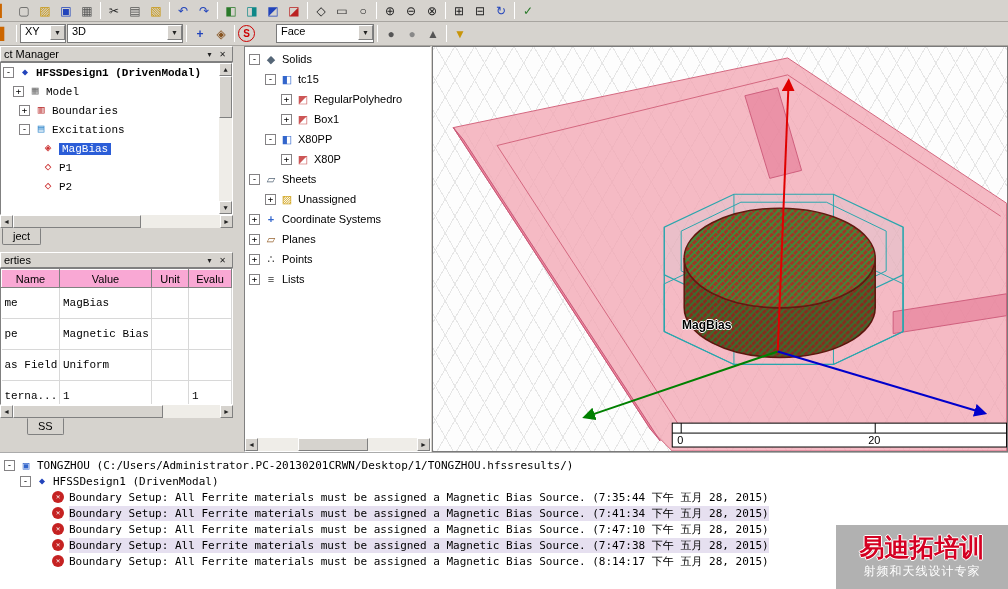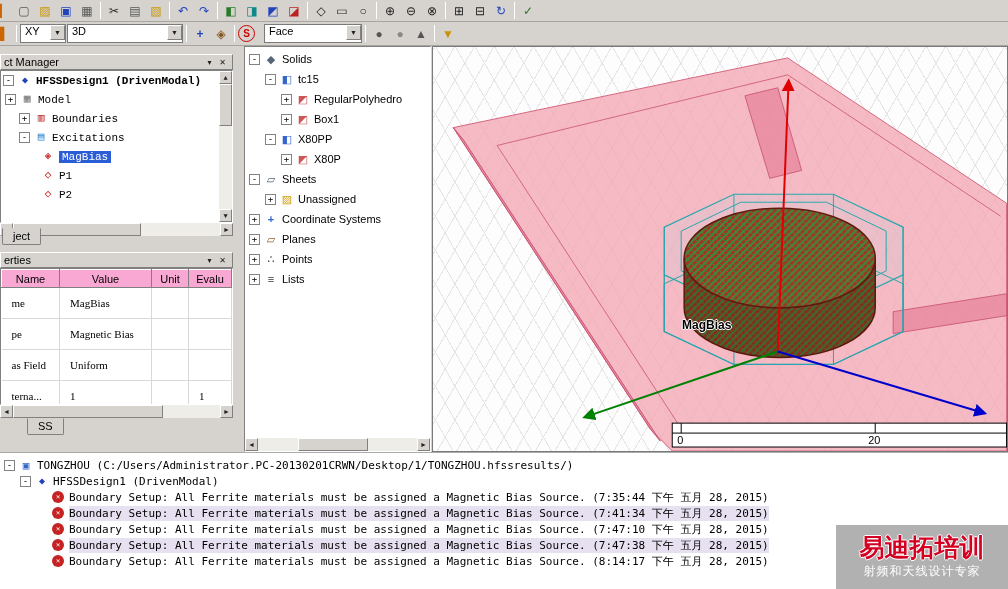--- a/index.html
+++ b/index.html
@@ -69,21 +69,21 @@
   .vtrack{flex:1;background:#efede8;position:relative;}
   .vthumb{position:absolute;left:0;right:0;background:#d6d3ce;border:1px solid;border-color:#fff #808080 #808080 #fff;}
 
   
   .tabstrip{position:absolute;display:flex;align-items:flex-start;height:19px;padding-left:2px;}
   .tab{background:#d6d3ce;border:1px solid #808080;border-top:1px solid #d6d3ce;padding:1px 10px 2px;border-radius:0 0 2px 2px;}
 
   
   .ptable{border-collapse:collapse;width:100%;font-family:"Liberation Mono","DejaVu Sans Mono",monospace;font-size:11px;table-layout:fixed;}
   .ptable th{height:18px;font-weight:normal;background:#f9a8d4;border:1px solid;border-color:#fff #808080 #808080 #fff;text-align:center;overflow:hidden;font-family:"Liberation Sans",sans-serif;}
-  .ptable td{height:31px;border-right:1px solid #d8d8d8;border-bottom:1px solid #d8d8d8;padding:0 10px;background:#fff;white-space:nowrap;overflow:hidden;font-family:Liberation Serif, serif;}
+  .ptable td{height:31px;border-right:1px solid #d8d8d8;border-bottom:1px solid #d8d8d8;padding:0 3px;background:#fff;white-space:nowrap;overflow:hidden;}
 
   
   #vp{position:absolute;left:432px;top:46px;width:576px;height:406px;border:1px solid #7a7a7a;background-color:#fdfdfd;
       background-image:repeating-linear-gradient(60deg,#e6e6e6 0 1px,transparent 1px 17px),
                        repeating-linear-gradient(-60deg,#e6e6e6 0 1px,transparent 1px 17px);overflow:hidden;}
   #vp svg{position:absolute;left:0;top:0;}
   #maglabel{position:absolute;left:249px;top:271px;font-weight:bold;font-size:12px;color:#000;
       text-shadow:1px 0 #fff,-1px 0 #fff,0 1px #fff,0 -1px #fff;}
 
   
@@ -149,46 +149,46 @@
     </div>
     <div class="combo" style="width:116px">
       <span class="cval">3D</span>
       <span class="carrow"></span>
     </div>
     <span class="tbsep"></span>
     <span class="tbico c-blue b">+</span>
     <span class="tbico c-brown">◈</span>
     <span class="tbsep"></span>
     <span class="sico">S</span>
-    <div class="combo" style="width:98px;margin-left:8px">
+    <div class="combo" style="width:98px;margin-left:20px">
       <span class="cval">Face</span>
       <span class="carrow"></span>
     </div>
     <span class="tbsep"></span>
     <span class="tbico c-dim">●</span>
     <span class="tbico c-mid">●</span>
     <span class="tbico c-dim">▲</span>
     <span class="tbsep"></span>
     <span class="tbico c-gold">▼</span>
   </div>
 
-  <div class="pane" style="left:0;top:54px;width:233px;height:172px;">
+  <div class="pane" style="left:0;top:46px;width:233px;height:172px;">
     <div class="pane-title">
       <span class="ptext">ct Manager</span>
       <span class="pane-btn pane-pin"></span>
       <span class="pane-btn pane-x"></span>
     </div>
     <div class="pane-body mono" style="height:153px;font-size:11px;">
       <div style="margin-right:13px;">
         <div class="trow" style="padding-left:2px">
           <span class="exp m"></span>
           <span class="ico i-design"></span>
           <span class="b">HFSSDesign1 (DrivenModal)</span>
         </div>
-        <div class="trow" style="padding-left:4px">
+        <div class="trow" style="padding-left:12px">
           <span class="exp p"></span>
           <span class="ico i-model"></span>
           <span>Model</span>
         </div>
         <div class="trow" style="padding-left:18px">
           <span class="exp p"></span>
           <span class="ico i-bound"></span>
           <span>Boundaries</span>
         </div>
         <div class="trow" style="padding-left:18px">

